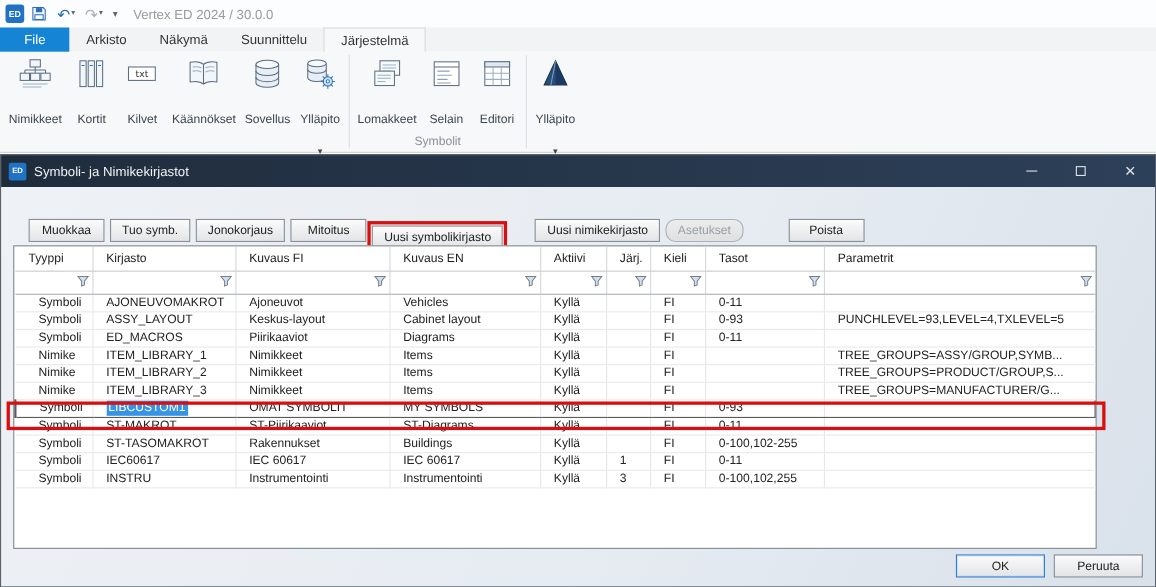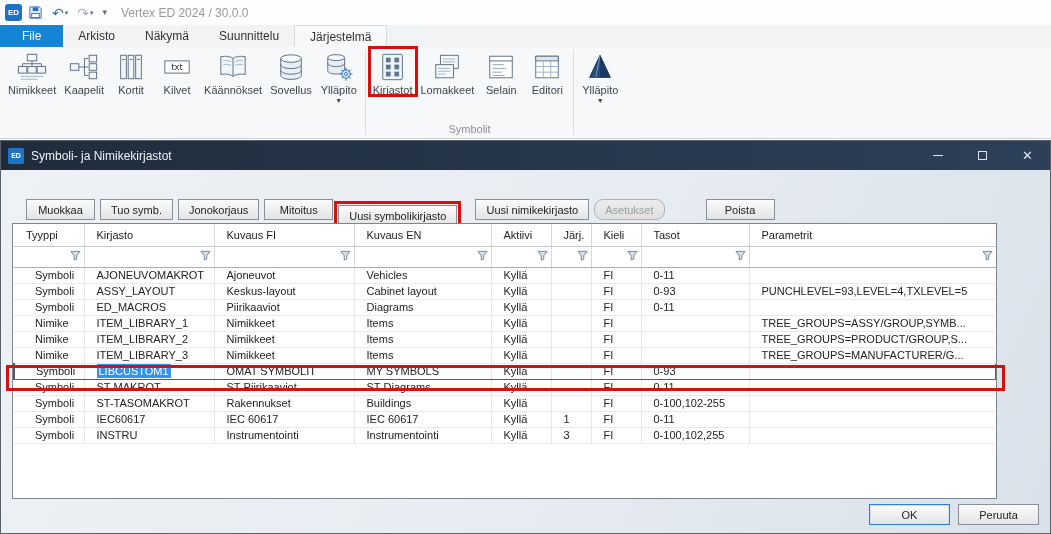--- a/index.html
+++ b/index.html
@@ -14,21 +14,21 @@
   .app-title{color:#9a9a9a;font-size:12px;margin-left:8px;white-space:nowrap;}
 
   .tabbar{height:22px;display:flex;background:#f1f3f5;align-items:stretch;}
   .tab{padding:0 15px;display:flex;align-items:center;font-size:12px;color:#333;}
   .tab-file{background:#1584d5;color:#fff;padding:0 22px;}
   .tab-active{background:#f7f8f9;border:1px solid #d8dadc;border-bottom:0;}
 
   .ribbon{height:92px;background:#f7f8f9;border-bottom:1px solid #cfd2d5;display:flex;align-items:stretch;padding-left:4px;}
   .rgroup{display:flex;flex-direction:column;}
   .ritems{display:flex;align-items:flex-start;flex:1;}
-  .ritem{min-width:46px;padding:3px 4px 0;display:flex;flex-direction:column;align-items:center;}
+  .ritem{min-width:46px;padding:3px 4px 0;display:flex;flex-direction:column;align-items:center;gap:19px;}
   .ritem .icon{width:30px;height:30px;margin-top:2px;display:block;}
   .ritem .icon svg{width:30px;height:30px;display:block;}
   .ritem .lbl{font-size:11px;color:#3c4650;margin-top:2px;white-space:nowrap;}
   .ritem .dd{font-size:7px;color:#3c4650;line-height:7px;margin-top:1px;}
   .glabel{text-align:center;font-size:11px;color:#8a9097;padding:2px 0 3px;min-height:17px;}
   .rsep{width:1px;background:#dcdfe2;margin:3px 3px;}
   .red-box{outline:3px solid #d90f0f;outline-offset:-2px;}
 
   
   .dialog{position:absolute;left:0;top:140px;width:1051px;height:394px;border:1px solid #58606a;background:linear-gradient(115deg,#eef1f5 0%,#e7ecf2 55%,#d9e1ea 100%);}
@@ -38,21 +38,21 @@
   .win-controls{margin-left:auto;display:flex;height:100%;}
   .win-btn{width:45px;display:flex;align-items:center;justify-content:center;color:#dfe3e8;}
   .glyph-min{width:10px;height:1px;background:#dfe3e8;display:block;}
   .glyph-max{width:9px;height:9px;border:1px solid #dfe3e8;display:block;}
   .glyph-close{font-size:13px;line-height:1;}
 
   .dlg-toolbar{display:flex;align-items:center;margin:23px 0 0 25px;}
   .dbtn{height:21px;min-width:69px;padding:0 10px;margin-right:5px;font-size:11px;color:#222;background:linear-gradient(#fbfbfb,#e3e4e6);border:1px solid #898f96;display:flex;align-items:center;justify-content:center;white-space:nowrap;}
   .dbtn.red-outline{outline:3px solid #d90f0f;outline-offset:1px;margin-top:12px;}
   .dbtn.disabled{color:#9aa0a6;background:linear-gradient(#ececec,#e0e0e0);border-color:#adb2b8;border-radius:9px;}
-  .ml-24{margin-left:13px;}
+  .ml-24{margin-left:24px;}
   .ml-36{margin-left:36px;}
 
   .tbl-wrap{position:absolute;left:11px;top:82px;width:985px;height:276px;background:#fff;border:1px solid #7d858e;}
   table{border-collapse:collapse;table-layout:fixed;width:100%;}
   col.c0{width:70px}col.c1{width:130px}col.c2{width:140px}col.c3{width:137px}
   col.c4{width:60px}col.c5{width:40px}col.c6{width:50px}col.c7{width:108px}col.c8{width:auto}
   th{font-weight:normal;text-align:left;font-size:11px;color:#1c1c1c;height:22px;padding:0 0 0 12px;border-right:1px solid #d4d8dc;border-bottom:1px solid #c6cacf;white-space:nowrap;overflow:hidden;}
   th:last-child{border-right:none;}
   .filter-cell{height:21px;border-right:1px solid #d4d8dc;border-bottom:1px solid #aab0b7;text-align:right;padding:0 3px 0 0;}
   .filter-cell:last-child{border-right:none;}
@@ -113,36 +113,20 @@
               </g>
               <path d="M4 26h24M4 29h18" stroke="#9ab0c4"></path>
             </svg>
           </span>
         <span class="lbl">Nimikkeet</span>
       </div>
       <div class="ritem">
         <span class="icon">
             <svg viewBox="0 0 32 32">
               <g fill="#f2f6fa" stroke="#5a6c80">
-                <rect x="1.5" y="12.5" width="9" height="7"></rect>
-              </g>
-              <path d="M10.5 16h6M16.5 7h4M16.5 16h4M16.5 25h4M16.5 7v18" stroke="#5a6c80" fill="none"></path>
-              <g fill="#f2f6fa" stroke="#5a6c80">
-                <rect x="21.5" y="3.5" width="8" height="7"></rect>
-                <rect x="21.5" y="12.5" width="8" height="7"></rect>
-                <rect x="21.5" y="21.5" width="8" height="7"></rect>
-              </g>
-            </svg>
-          </span>
-        <span class="lbl">Kaapelit</span>
-      </div>
-      <div class="ritem">
-        <span class="icon">
-            <svg viewBox="0 0 32 32">
-              <g fill="#f2f6fa" stroke="#5a6c80">
                 <rect x="5" y="3.5" width="6" height="25"></rect>
                 <rect x="13" y="3.5" width="6" height="25"></rect>
                 <rect x="21" y="3.5" width="6" height="25"></rect>
               </g>
               <path d="M6.5 8h3M14.5 8h3M22.5 8h3" stroke="#2e75b6"></path>
             </svg>
           </span>
         <span class="lbl">Kortit</span>
       </div>
       <div class="ritem">
@@ -189,36 +173,20 @@
           </span>
         <span class="lbl">Ylläpito</span>
         <span class="dd">▼</span>
       </div>
     </div>
   </div>
   <div class="rsep"></div>
 
   <div class="rgroup">
     <div class="ritems">
-      <div class="ritem red-box">
-        <span class="icon">
-            <svg viewBox="0 0 32 32">
-              <rect x="5" y="2.5" width="21" height="27" rx="1.5" fill="#eef3f8" stroke="#5a6c80"></rect>
-              <g fill="#5f7590">
-                <rect x="8.5" y="6" width="5" height="5"></rect>
-                <rect x="17.5" y="6" width="5" height="5"></rect>
-                <rect x="8.5" y="13.5" width="5" height="5"></rect>
-                <rect x="17.5" y="13.5" width="5" height="5"></rect>
-                <rect x="8.5" y="21" width="5" height="5"></rect>
-                <rect x="17.5" y="21" width="5" height="5"></rect>
-              </g>
-            </svg>
-          </span>
-        <span class="lbl">Kirjastot</span>
-      </div>
       <div class="ritem">
         <span class="icon">
             <svg viewBox="0 0 32 32">
               <rect x="9" y="3.5" width="19" height="14" fill="#f6fafc" stroke="#5a6c80"></rect>
               <path d="M11.5 7.5h13M11.5 10.5h13M11.5 13.5h8" stroke="#9ab0c4"></path>
               <rect x="4" y="13.5" width="19" height="14" fill="#f6fafc" stroke="#5a6c80"></rect>
               <path d="M6.5 17.5h13M6.5 20.5h13M6.5 23.5h8" stroke="#9ab0c4"></path>
             </svg>
           </span>
         <span class="lbl">Lomakkeet</span>

